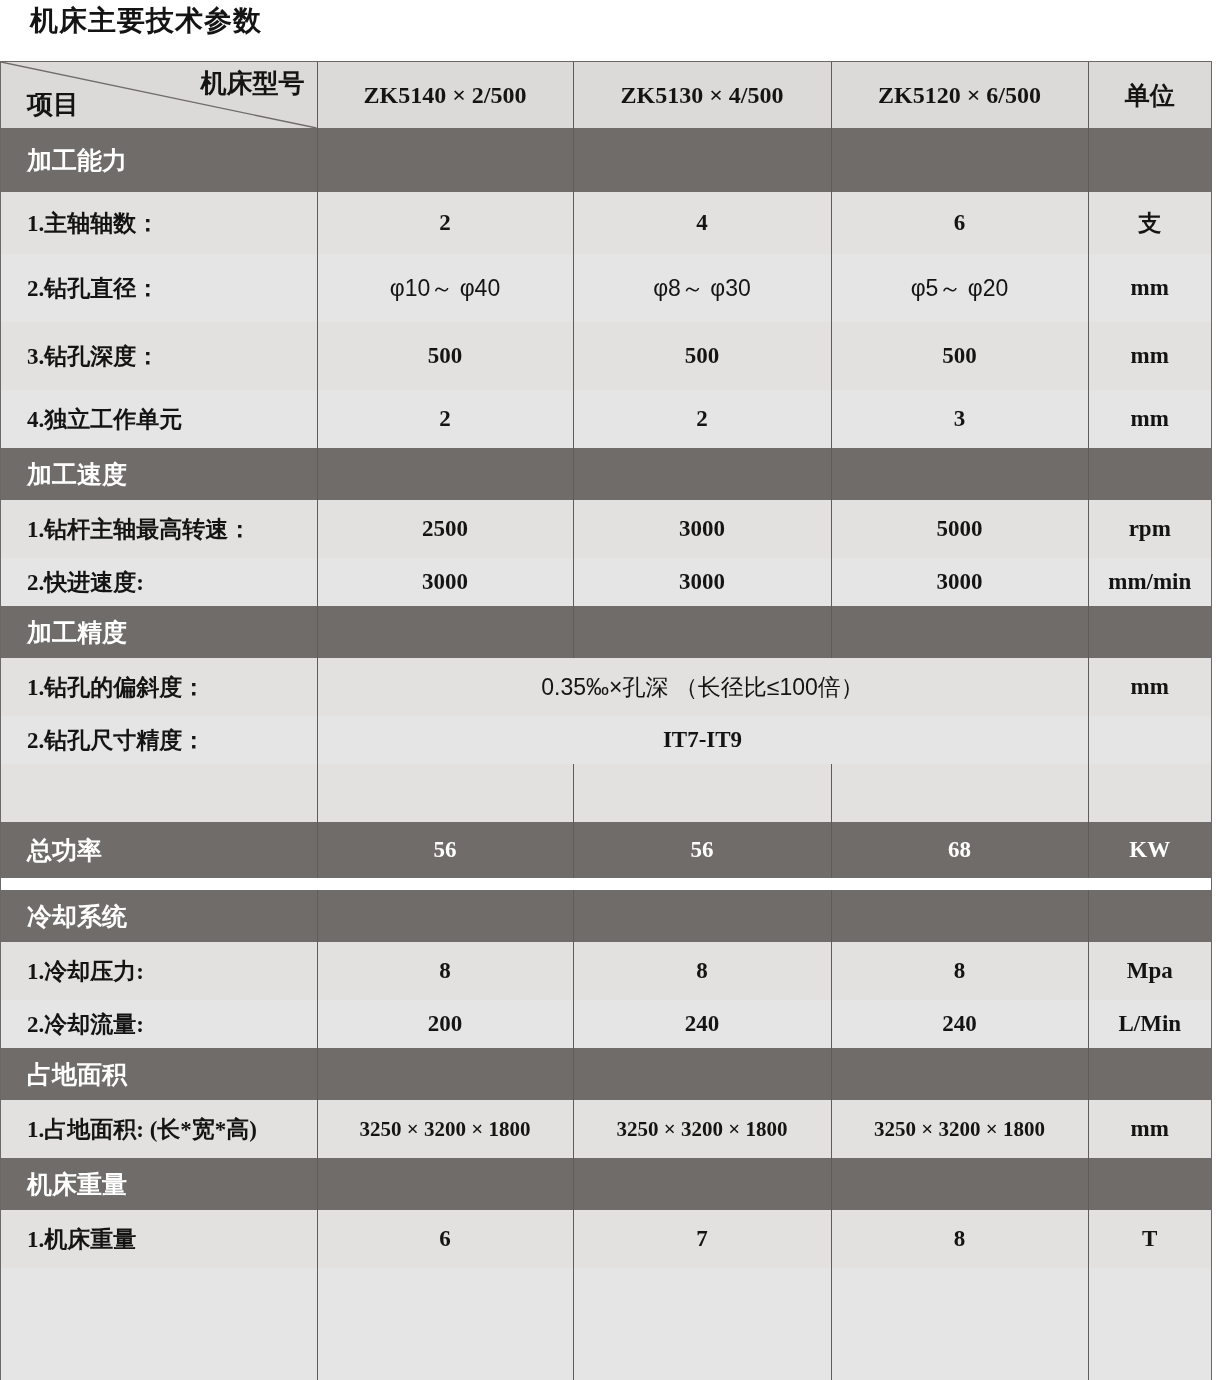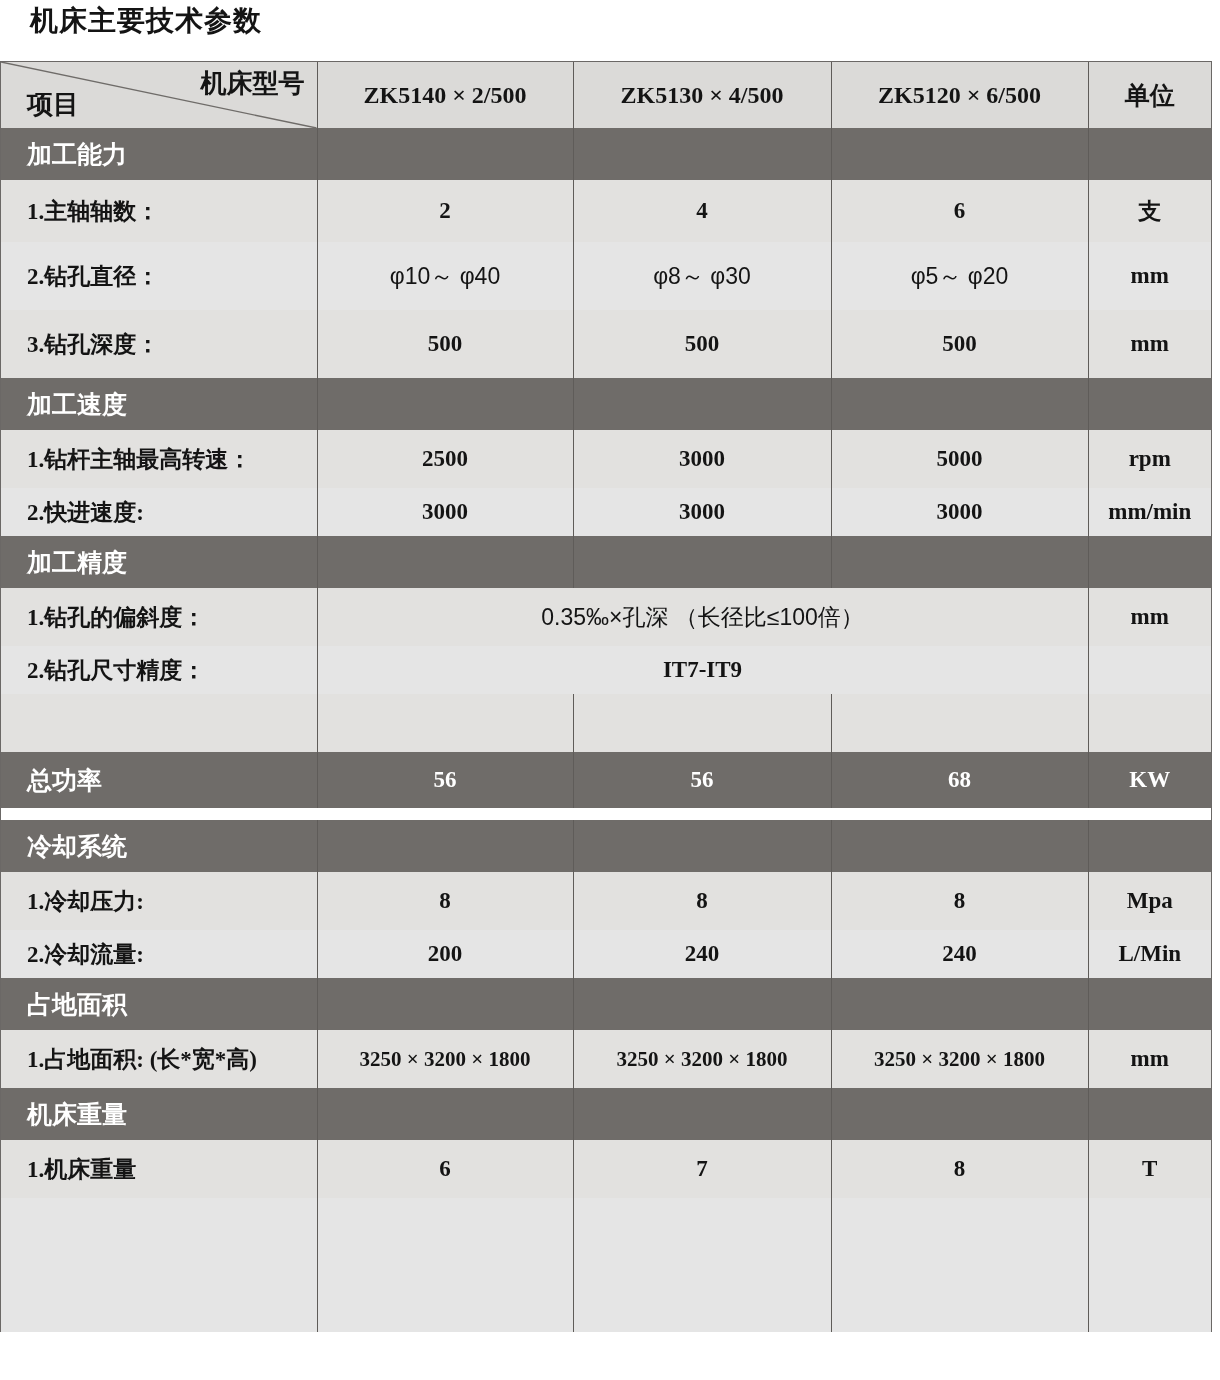--- a/index.html
+++ b/index.html
@@ -66,21 +66,21 @@
             <line x1="0" y1="0" x2="316" y2="66" stroke="#6f6c69" stroke-width="1.4"></line>
           </svg>
           <span class="diag-top">机床型号</span>
           <span class="diag-bottom">项目</span>
         </td>
         <td class="val">ZK5140 × 2/500</td>
         <td class="val">ZK5130 × 4/500</td>
         <td class="val">ZK5120 × 6/500</td>
         <td class="unit">单位</td>
       </tr>
-    <tr class="section" style="height: 52px;">
+    <tr class="section" style="height: 64px;">
           <td class="lbl">加工能力</td>
           <td class="val"></td>
           <td class="val"></td>
           <td class="val"></td>
           <td class="unit"></td>
         </tr>
         <tr class="g" style="height: 62px;">
           <td class="lbl">1.主轴轴数：</td>
           <td class="val">2</td>
           <td class="val">4</td>
@@ -94,20 +94,27 @@
           <td class="val sans">φ5～ φ20</td>
           <td class="unit">mm</td>
         </tr>
         <tr class="g" style="height: 68px;">
           <td class="lbl">3.钻孔深度：</td>
           <td class="val">500</td>
           <td class="val">500</td>
           <td class="val">500</td>
           <td class="unit">mm</td>
         </tr>
+        <tr class="w" style="height: 58px;">
+          <td class="lbl">4.独立工作单元</td>
+          <td class="val">2</td>
+          <td class="val">2</td>
+          <td class="val">3</td>
+          <td class="unit">mm</td>
+        </tr>
         <tr class="section" style="height: 52px;">
           <td class="lbl">加工速度</td>
           <td class="val"></td>
           <td class="val"></td>
           <td class="val"></td>
           <td class="unit"></td>
         </tr>
         <tr class="g" style="height: 58px;">
           <td class="lbl">1.钻杆主轴最高转速：</td>
           <td class="val">2500</td>

